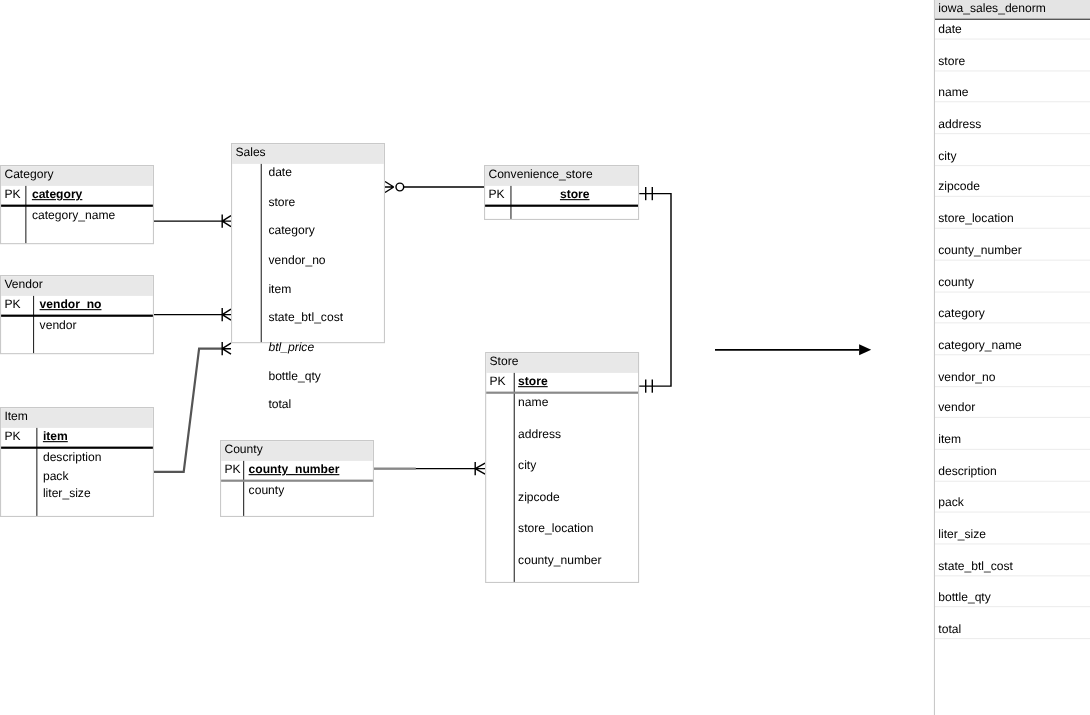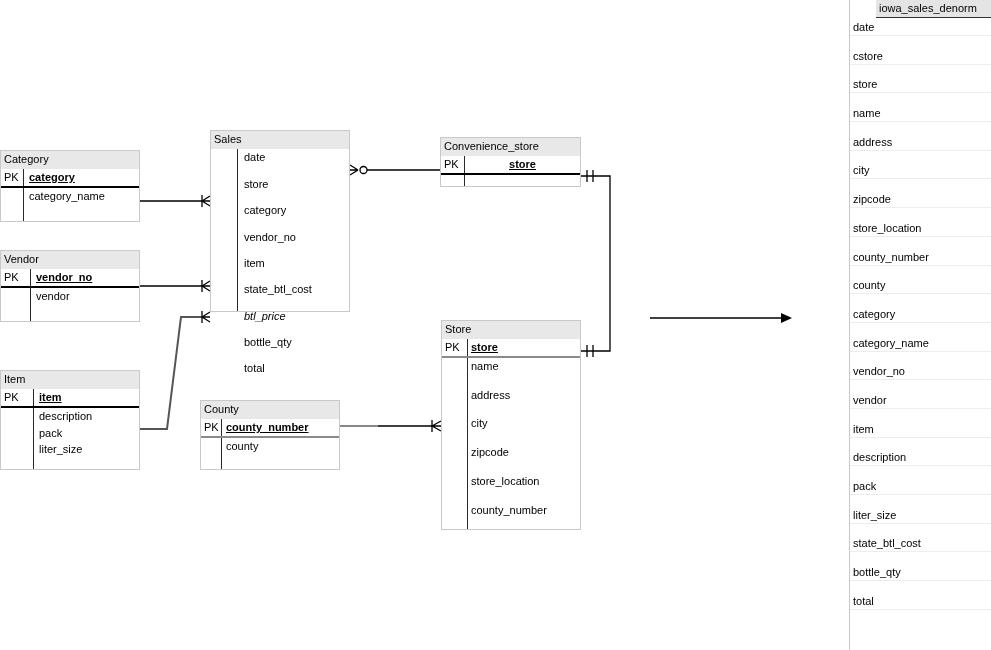--- a/index.html
+++ b/index.html
@@ -23,21 +23,21 @@
   .pk-name{font-weight:bold;text-decoration:underline;}
   .centered{text-align:center;}
   svg.wires{position:absolute;left:0;top:0;pointer-events:none;}
   svg.wires g{pointer-events:auto;}
   .denorm{
     position:absolute;left:849px;top:0;width:142px;height:650px;
     border-left:1px solid #c9c9c9;box-sizing:border-box;background:#fff;
   }
   .denorm-header{
     height:18px;background:#e4e4e4;border-bottom:1px solid #333;
-    padding:2px 0 0 3px;box-sizing:border-box;white-space:nowrap;overflow:hidden;margin-left:26px;
+    padding:2px 0 0 3px;box-sizing:border-box;white-space:nowrap;overflow:hidden;
   }
   .dn-row{position:relative;height:28.7px;}
   .dn-row span{position:absolute;top:3px;left:3px;line-height:13px;white-space:nowrap;}
   .dn-row::after{
     content:"";position:absolute;left:0;right:0;top:17px;
     border-top:1px solid #ededed;
   }
 </style>
 </head>
 <body>
@@ -89,23 +89,20 @@
       <line x1="650" y1="318" x2="781" y2="318"></line>
       <polygon points="781,313 792,318 781,323" stroke="none"></polygon>
     </g>
   </svg>
 
   <div class="denorm">
     <div class="denorm-header">iowa_sales_denorm</div>
     <div id="denorm-rows">
         <div class="dn-row">
           <span>date</span>
-        </div>
-        <div class="dn-row">
-          <span>cstore</span>
         </div>
         <div class="dn-row">
           <span>store</span>
         </div>
         <div class="dn-row">
           <span>name</span>
         </div>
         <div class="dn-row">
           <span>address</span>
         </div>
@@ -191,21 +188,21 @@
       <div class="lbl" style="left: 33px; top: 20px;">date</div>
       <div class="lbl" style="left: 33px; top: 47px;">store</div>
       <div class="lbl" style="left: 33px; top: 73px;">category</div>
       <div class="lbl" style="left: 33px; top: 100px;">vendor_no</div>
       <div class="lbl" style="left: 33px; top: 126px;">item</div>
       <div class="lbl" style="left: 33px; top: 152px;">state_btl_cost</div>
       <div class="lbl" style="left: 33px; top: 179px; font-style: italic;">btl_price</div>
       <div class="lbl" style="left: 33px; top: 205px;">bottle_qty</div>
       <div class="lbl" style="left: 33px; top: 231px;">total</div>
     </div>
-    <div class="entity" style="left: 440px; top: 137px; width: 141px; height: 50px;">
+    <div class="entity" style="left: 440px; top: 150px; width: 141px; height: 50px;">
       <div class="entity-header">Convenience_store</div>
       <div class="pk-divider" style="left: 23px;"></div>
       <div class="lbl" style="left: 3px; top: 20px;">PK</div>
       <div class="lbl pk-name centered" style="left: 24px; right: 0px; top: 20px;">store</div>
       <div class="pk-underline" style="top: 35px;"></div>
     </div>
     <div class="entity" style="left: 441px; top: 320px; width: 140px; height: 210px;">
       <div class="entity-header">Store</div>
       <div class="pk-divider" style="left: 25px;"></div>
       <div class="lbl" style="left: 3px; top: 20px;">PK</div>

